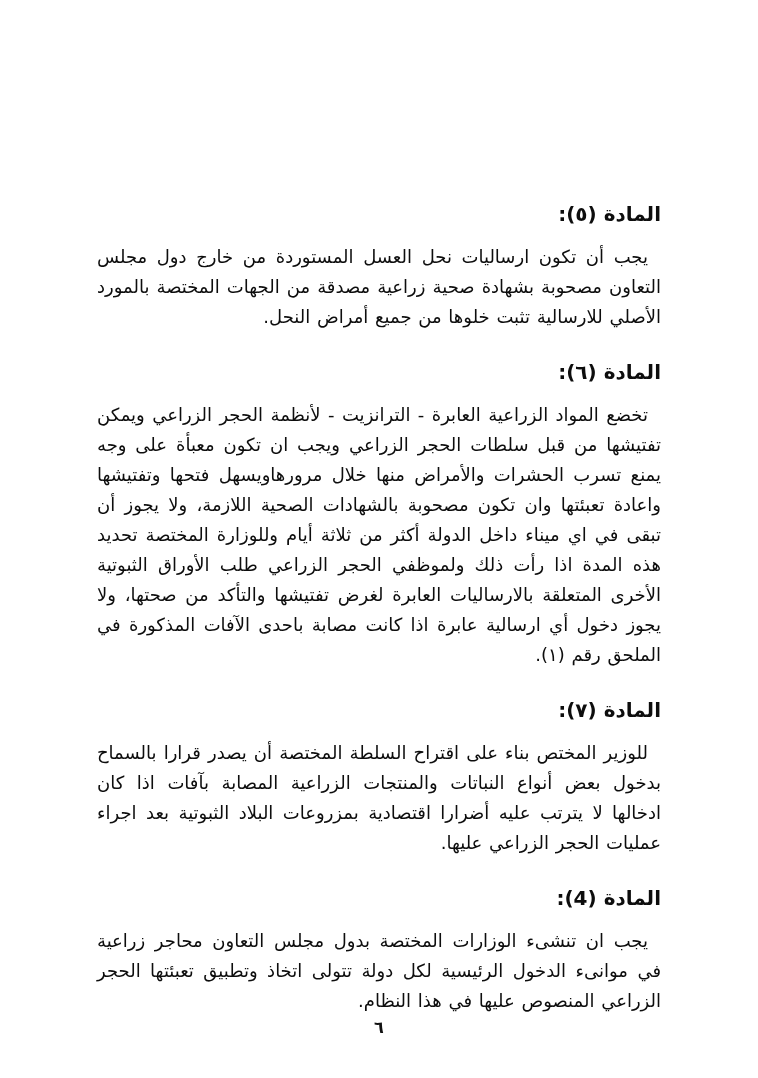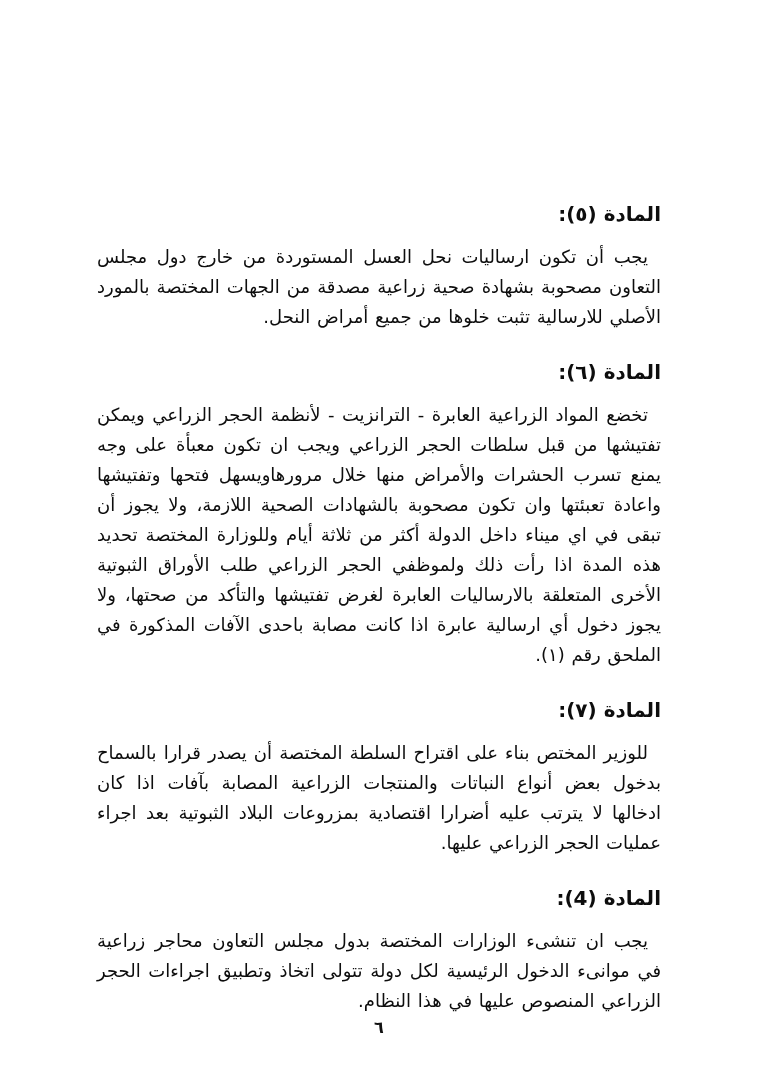--- a/index.html
+++ b/index.html
@@ -71,19 +71,19 @@
       <p class="article-body">تخضع المواد الزراعية العابرة - الترانزيت - لأنظمة الحجر الزراعي ويمكن تفتيشها من قبل سلطات الحجر الزراعي ويجب ان تكون معبأة على وجه يمنع تسرب الحشرات والأمراض منها خلال مرورهاويسهل فتحها وتفتيشها واعادة تعبئتها وان تكون مصحوبة بالشهادات الصحية اللازمة، ولا يجوز أن تبقى في اي ميناء داخل الدولة أكثر من ثلاثة أيام وللوزارة المختصة تحديد هذه المدة اذا رأت ذلك ولموظفي الحجر الزراعي طلب الأوراق الثبوتية الأخرى المتعلقة بالارساليات العابرة لغرض تفتيشها والتأكد من صحتها، ولا يجوز دخول أي ارسالية عابرة اذا كانت مصابة باحدى الآفات المذكورة في الملحق رقم (١).</p>
     </section>
 
     <section class="article-section">
       <h2 class="article-heading">المادة (٧):</h2>
       <p class="article-body">للوزير المختص بناء على اقتراح السلطة المختصة أن يصدر قرارا بالسماح بدخول بعض أنواع النباتات والمنتجات الزراعية المصابة بآفات اذا كان ادخالها لا يترتب عليه أضرارا اقتصادية بمزروعات البلاد الثبوتية بعد اجراء عمليات الحجر الزراعي عليها.</p>
     </section>
 
     <section class="article-section">
       <h2 class="article-heading">المادة (4):</h2>
-      <p class="article-body">يجب ان تنشىء الوزارات المختصة بدول مجلس التعاون محاجر زراعية في موانىء الدخول الرئيسية لكل دولة تتولى اتخاذ وتطبيق اجراءات الحجر الزراعي المنصوص عليها في هذا النظام.</p>
+      <p class="article-body">يجب ان تنشىء الوزارات المختصة بدول مجلس التعاون محاجر زراعية في موانىء الدخول الرئيسية لكل دولة تتولى اتخاذ وتطبيق تعبئتها الحجر الزراعي المنصوص عليها في هذا النظام.</p>
     </section>
 
   </div>
 
   <div class="page-number">٦</div>
 </div>
 
 </body></html>

